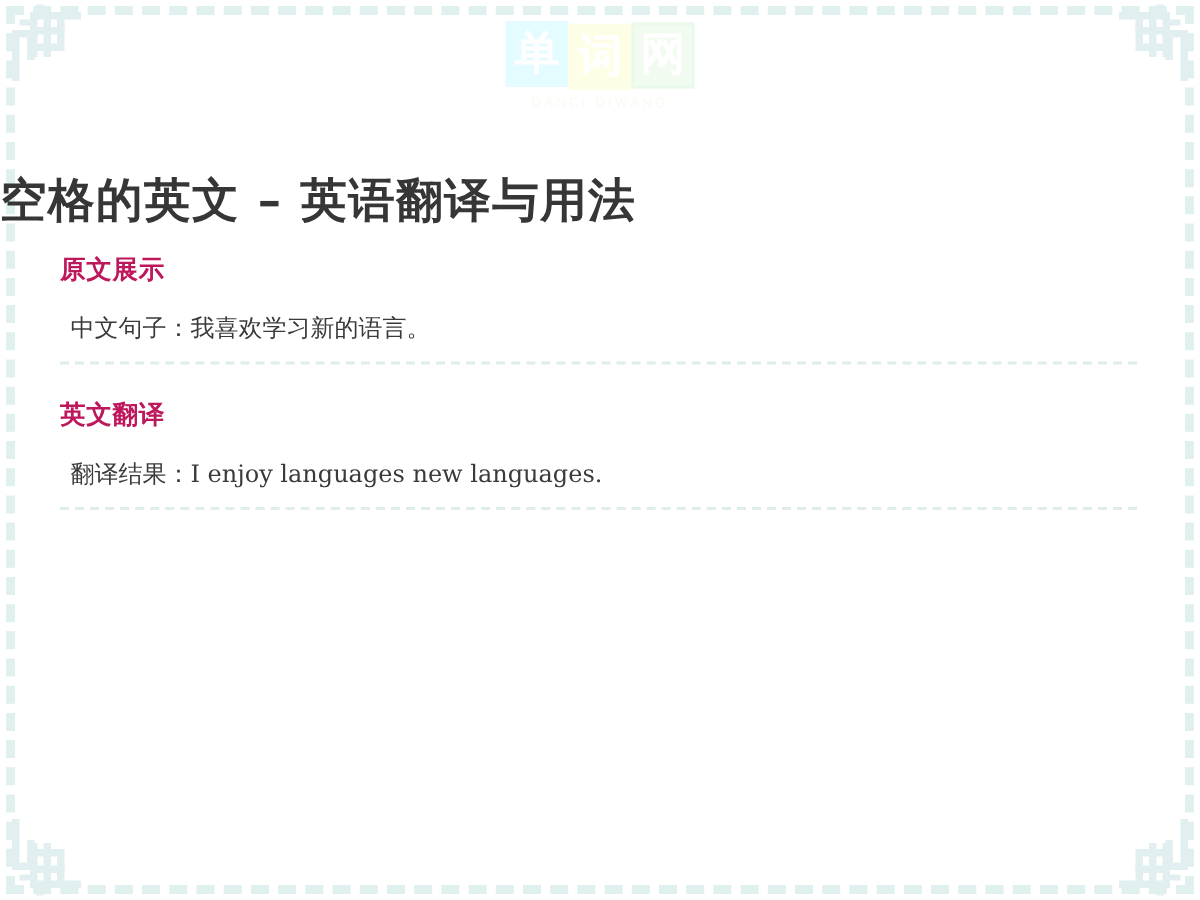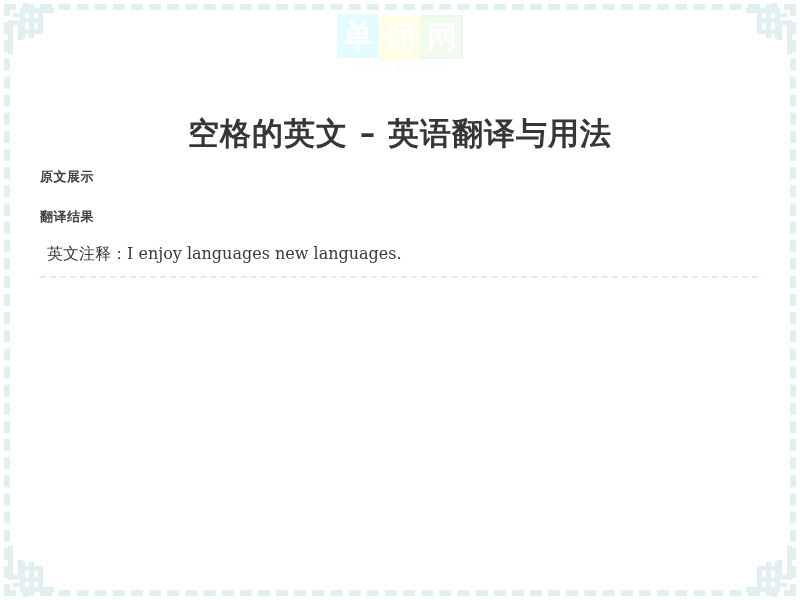--- a/index.html
+++ b/index.html
@@ -87,40 +87,39 @@
     letter-spacing: 2px;
     color: #fafaf2;
   }
 
   
   .page-title {
     position: absolute;
     left: 0;
     right: 0;
     top: 92px;
-    text-align: center;
     font-family: "DejaVu Serif", "Liberation Serif", serif;
     font-size: 31px;
     font-weight: bold;
     color: #363636;
     letter-spacing: 1px;
   }
 
   
   .content {
     position: absolute;
     left: 40px;
     top: 168px;
     width: 718px;
   }
   .section-heading {
     font-family: "DejaVu Serif", "Liberation Serif", serif;
-    font-size: 13px;
+    font-size: 17px;
     font-weight: bold;
-    color: #404040;
+    color: #be185d;
     margin: 0 0 16px 0;
     letter-spacing: 0.5px;
   }
   .section-heading.second { margin-top: 22px; }
 
   .row {
     padding: 0 0 10px 7px;
     border-bottom: 2px dashed #ddeeec;
     margin-bottom: 12px;
   }
@@ -222,23 +221,26 @@
     </div>
     <div class="logo-sub">DANCI DIWANG</div>
   </div>
 
   <h1 class="page-title">空格的英文 – 英语翻译与用法</h1>
 
   <div class="content">
 
     <h2 class="section-heading">原文展示</h2>
 
-
-
-    <h2 class="section-heading second">翻译结果</h2>
-
     <div class="row">
-      <div class="row-text"><span class="row-label">英文注释：</span><span class="row-value">I enjoy languages new languages.</span></div>
+      <div class="row-text"><span class="row-label">中文句子：</span><span class="row-value">我喜欢学习新的语言。</span></div>
     </div>
 
+
+    <h2 class="section-heading second">英文翻译</h2>
+
+    <div class="row">
+      <div class="row-text"><span class="row-label">翻译结果：</span><span class="row-value">I enjoy languages new languages.</span></div>
+    </div>
+
   </div>
 
 </div>
 
 </body></html>

